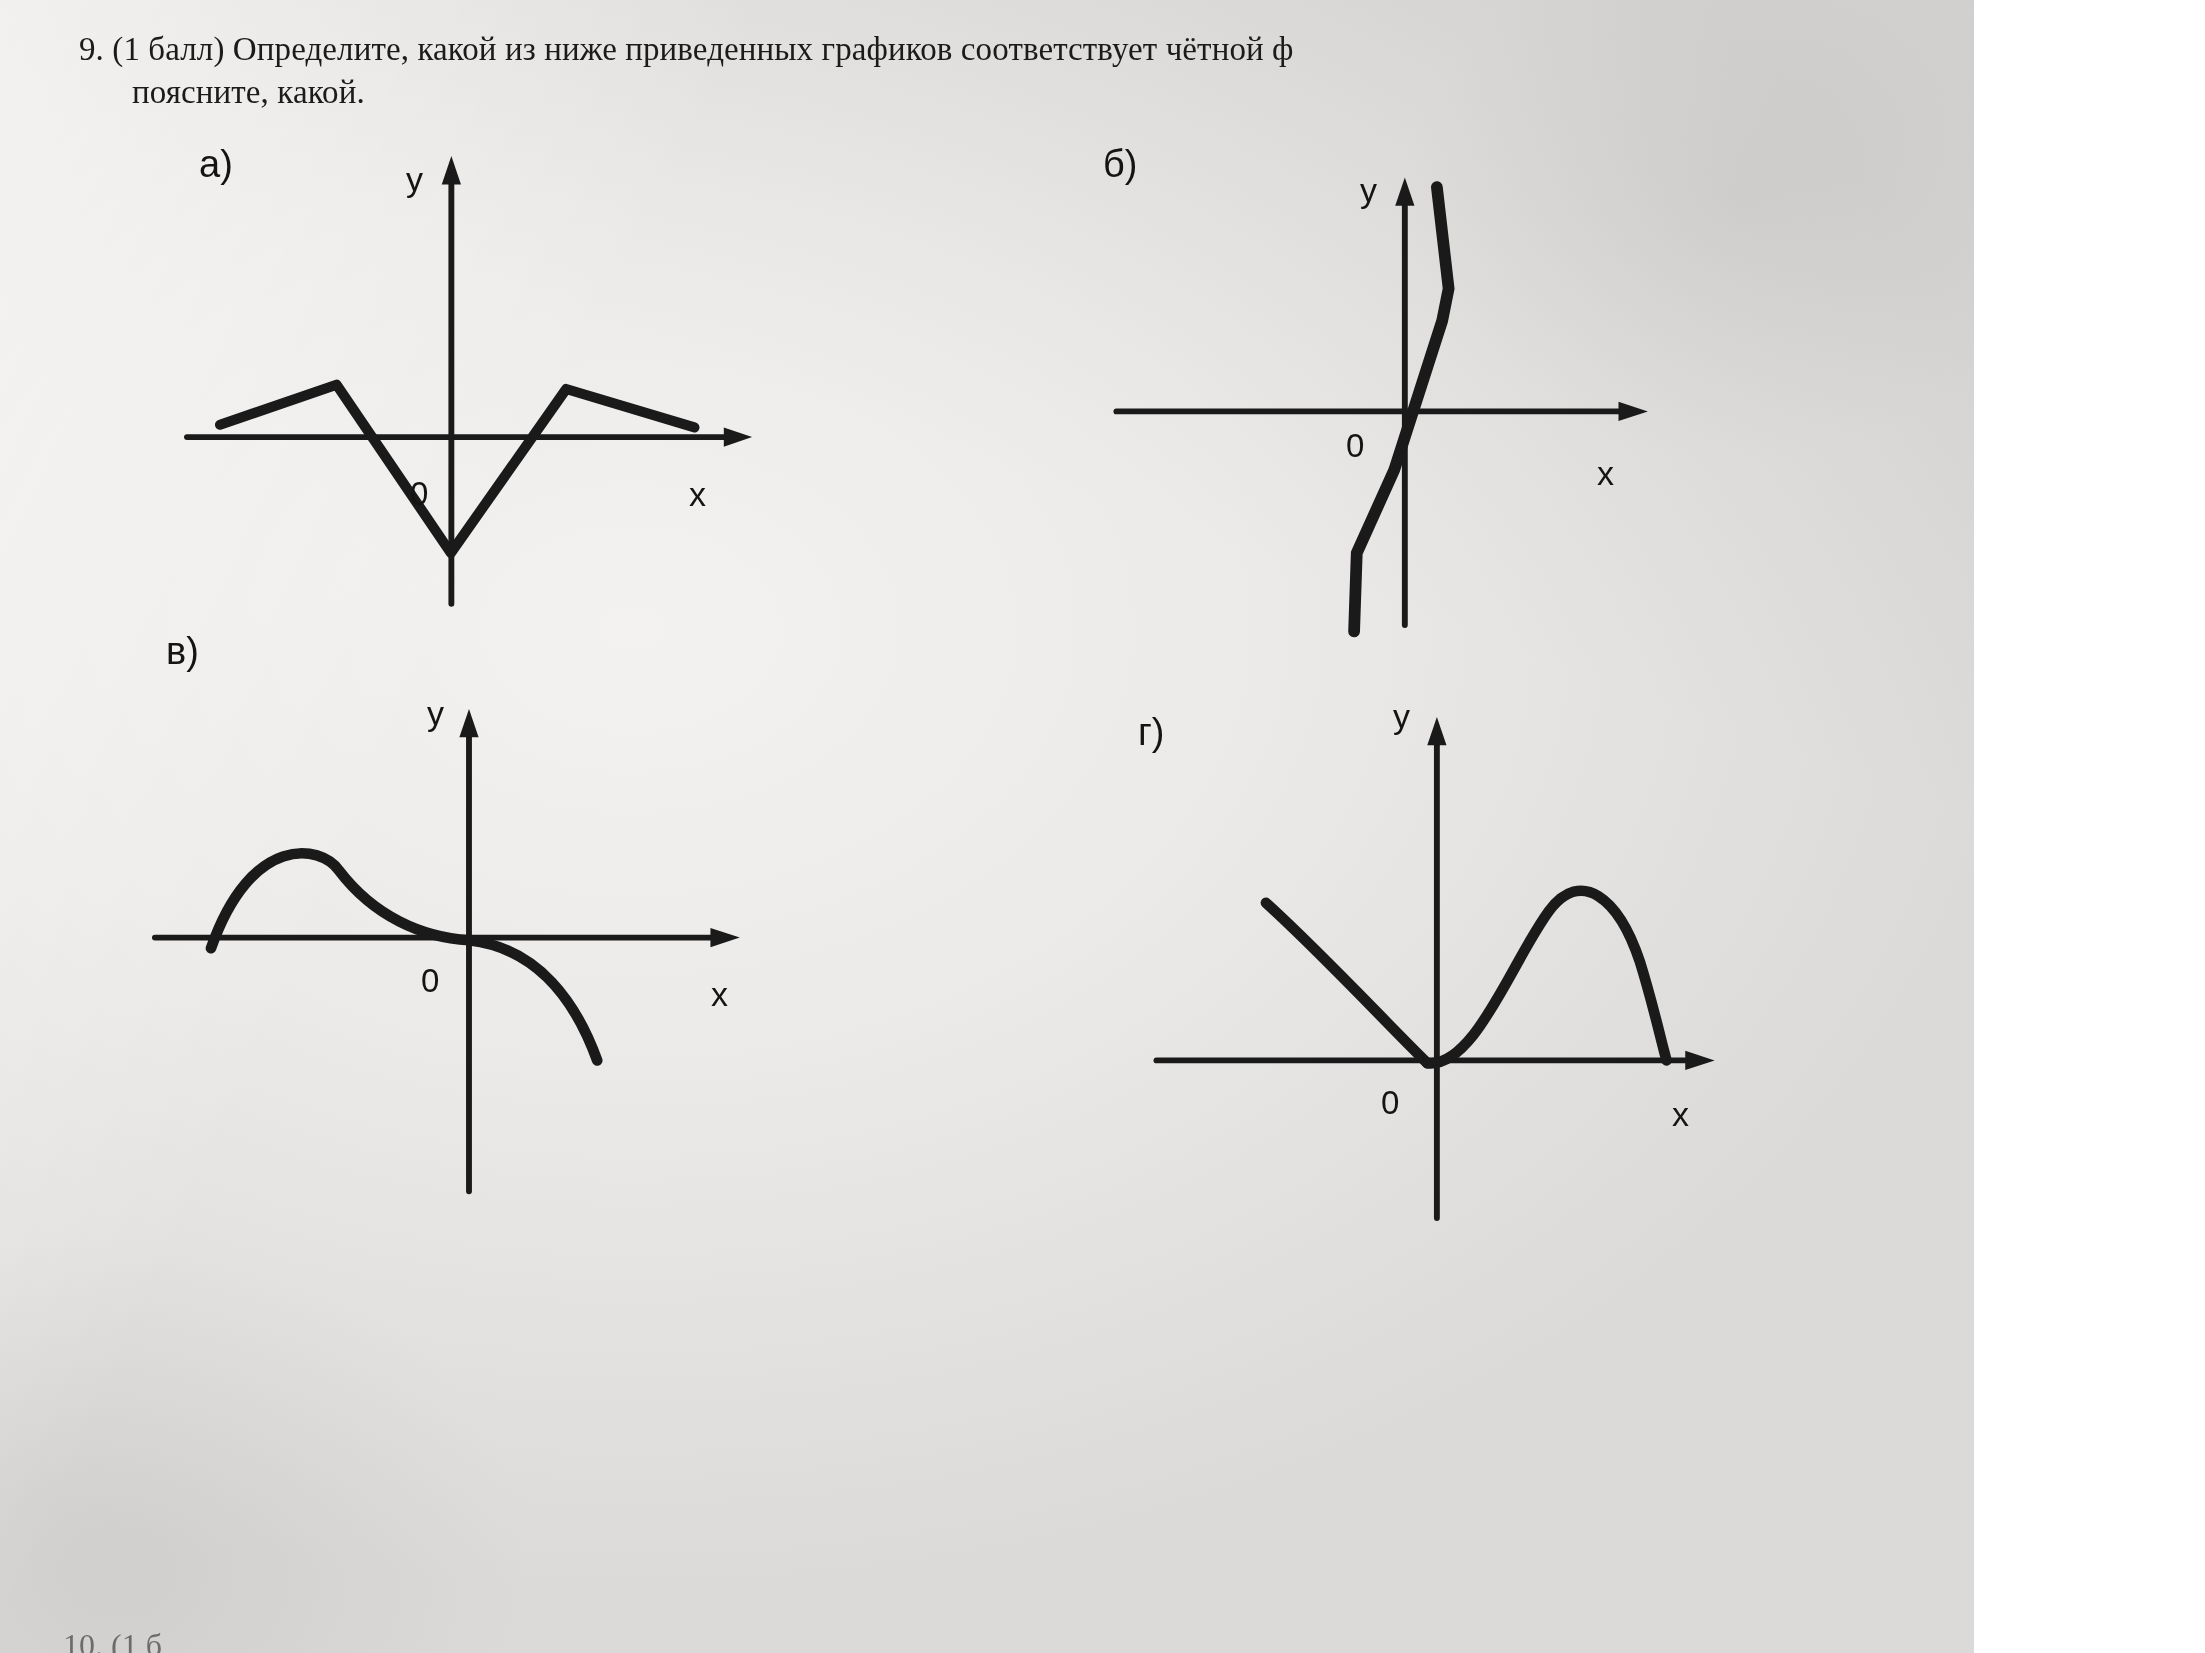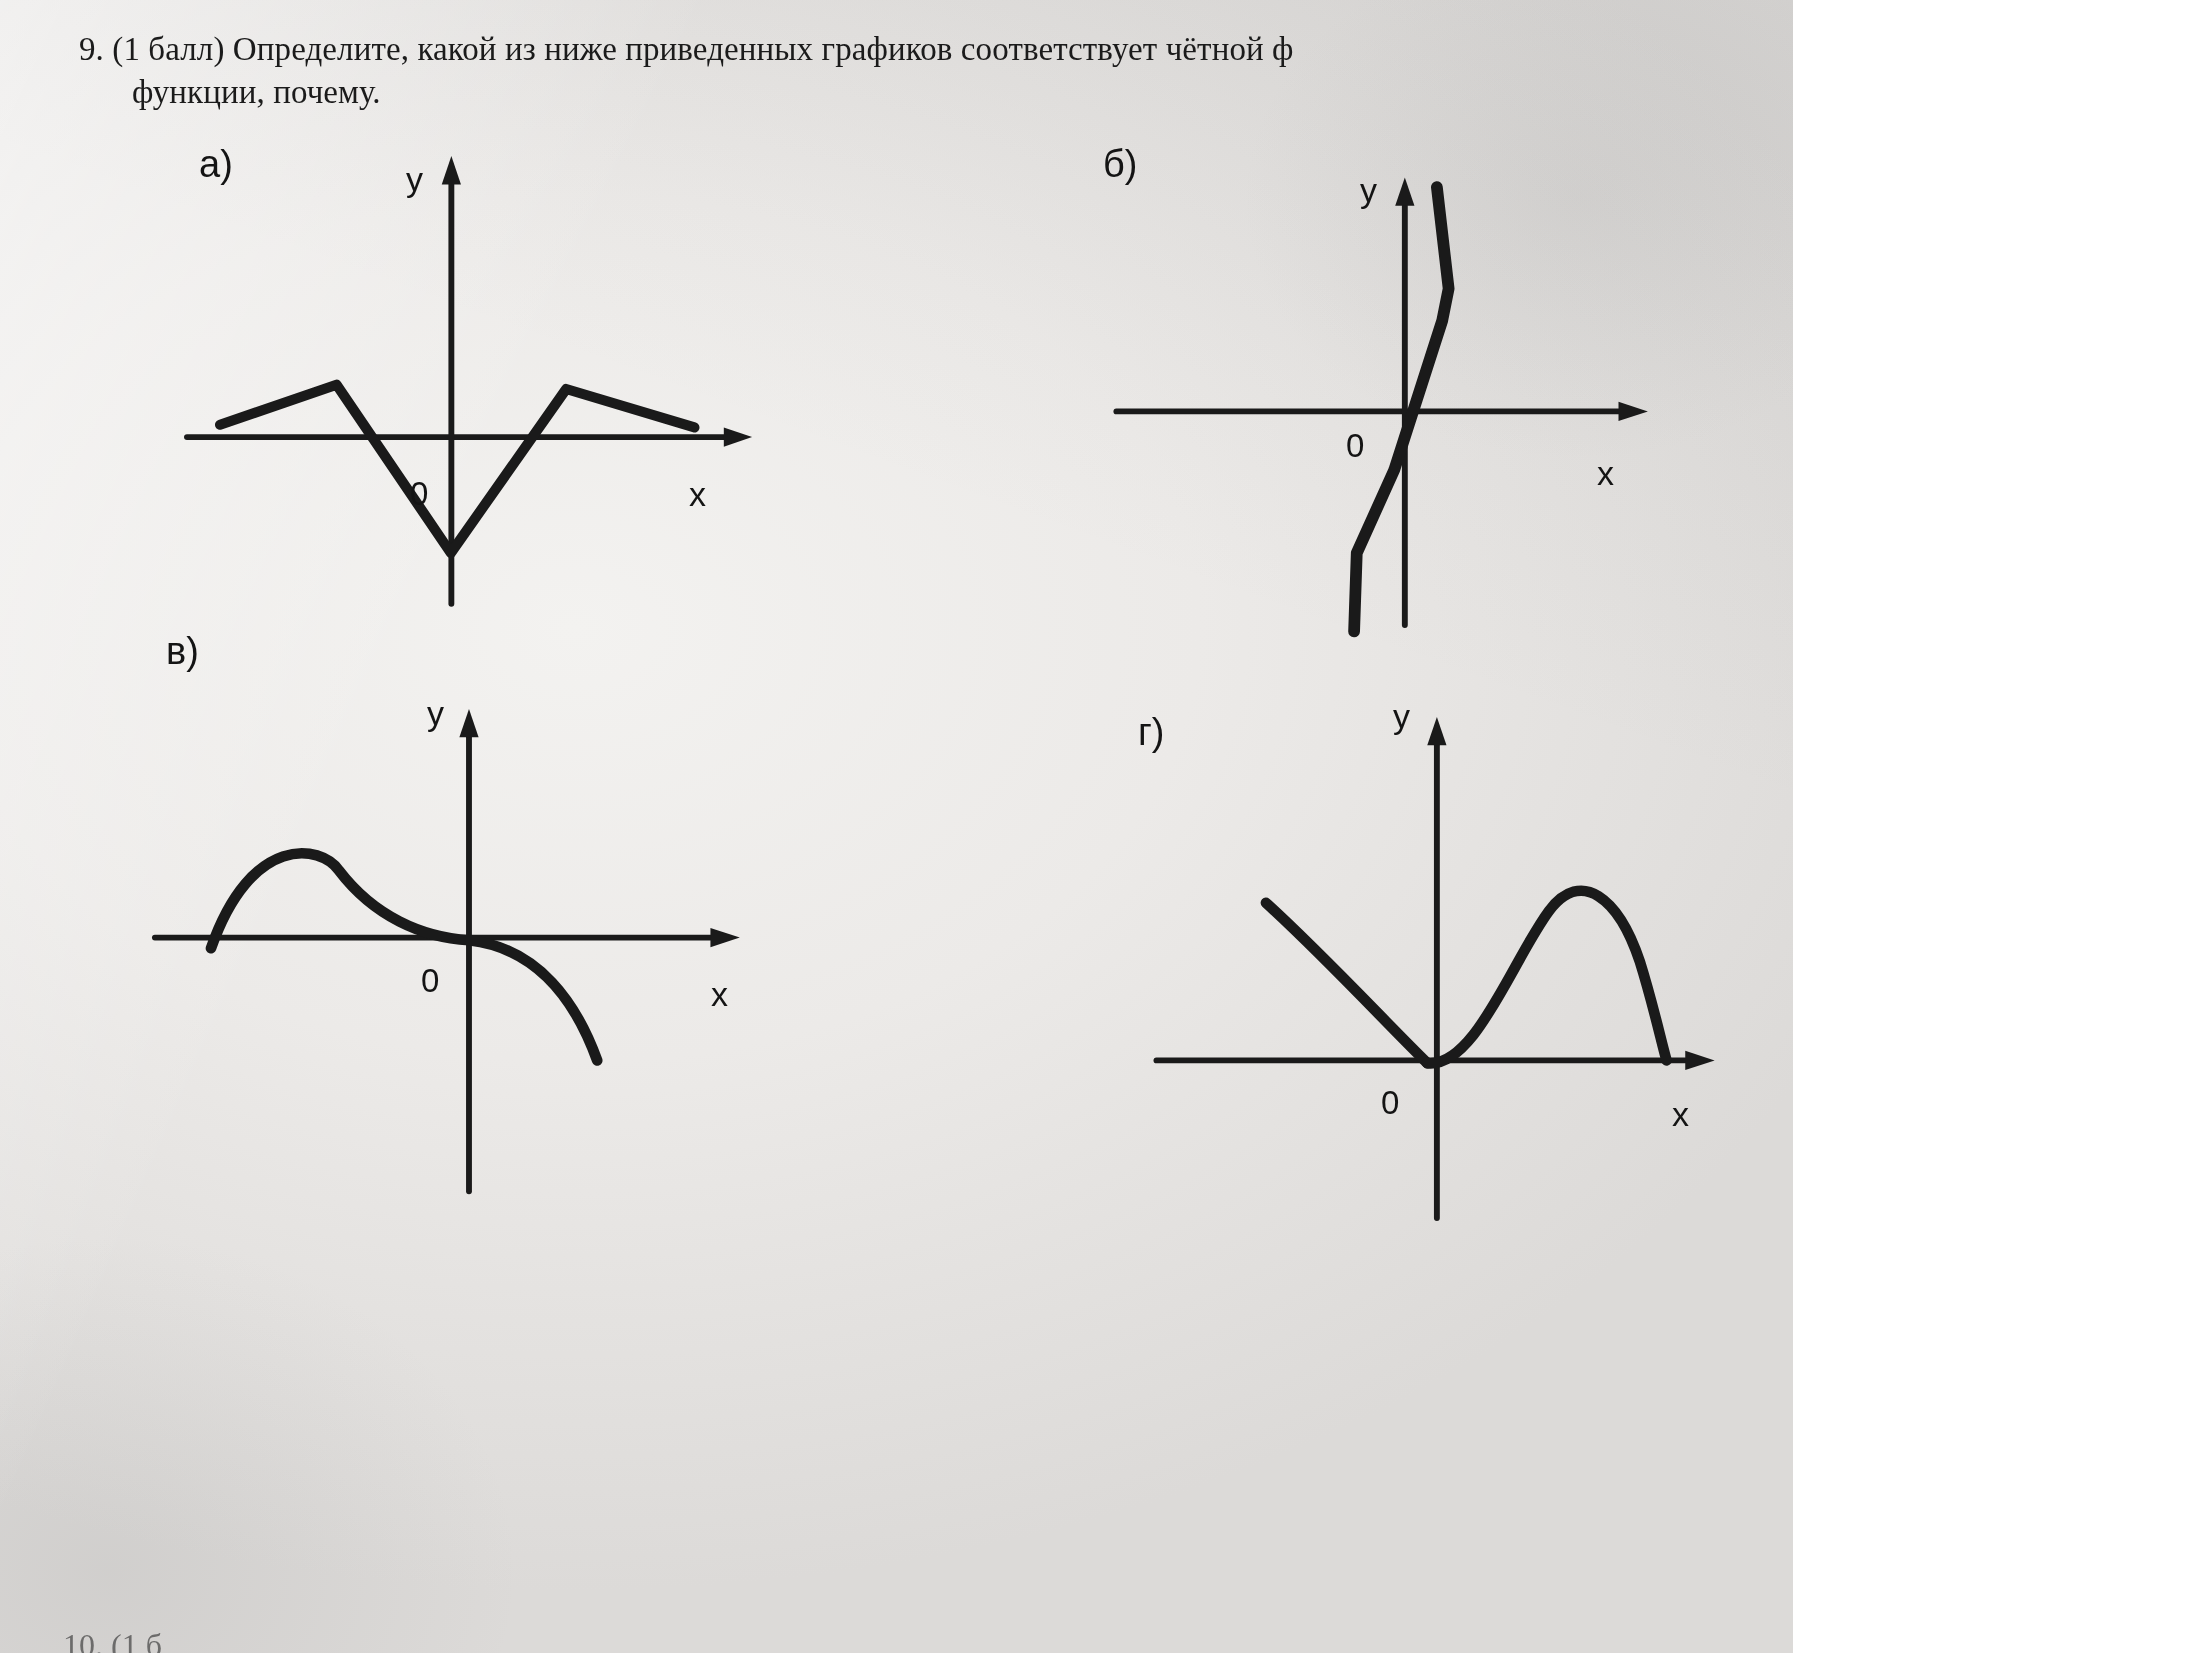--- a/index.html
+++ b/index.html
@@ -10,21 +10,21 @@
   body {
     width: 2205px;
     height: 1654px;
     overflow: hidden;
     font-family: "Liberation Serif", serif;
   }
 
   
   #page {
     position: relative;
-    width: 1793px;
+    width: 1974px;
     height: 1654px;
     background:
       radial-gradient(ellipse 1389px 962px at 32% 38%, #f3f2f0 0%, #eceae8 45%, #e4e2e0 72%, #dcdad8 100%);
   }
   #page::before {
     content: "";
     position: absolute;
     inset: 0;
     background:
       linear-gradient(115deg, rgba(255,255,255,0.55) 0%, rgba(255,255,255,0.0) 28%),
@@ -96,21 +96,21 @@
 
   svg { position: absolute; overflow: visible; }
   .graph-svg { left: 0; top: 0; }
 </style>
 </head>
 <body>
 
 <div id="page">
 
   <div class="q-text" id="q-line1">9. (1 балл) Определите, какой из ниже приведенных графиков соответствует чётной ф</div>
-  <div class="q-text" id="q-line2">функции, почему.</div>
+  <div class="q-text" id="q-line2">поясните, какой.</div>
 
   <div class="label" id="lbl-a">а)</div>
   <div class="label" id="lbl-b">б)</div>
   <div class="label" id="lbl-v">в)</div>
   <div class="label" id="lbl-g">г)</div>
 
   <svg class="graph-svg" width="2205" height="1654" viewBox="0 0 4128 3096">
     <g stroke="#1a1a1a" fill="none" stroke-linecap="round" stroke-linejoin="round">
 
       <line x1="350" y1="818" x2="1355" y2="818" stroke-width="11"></line>

